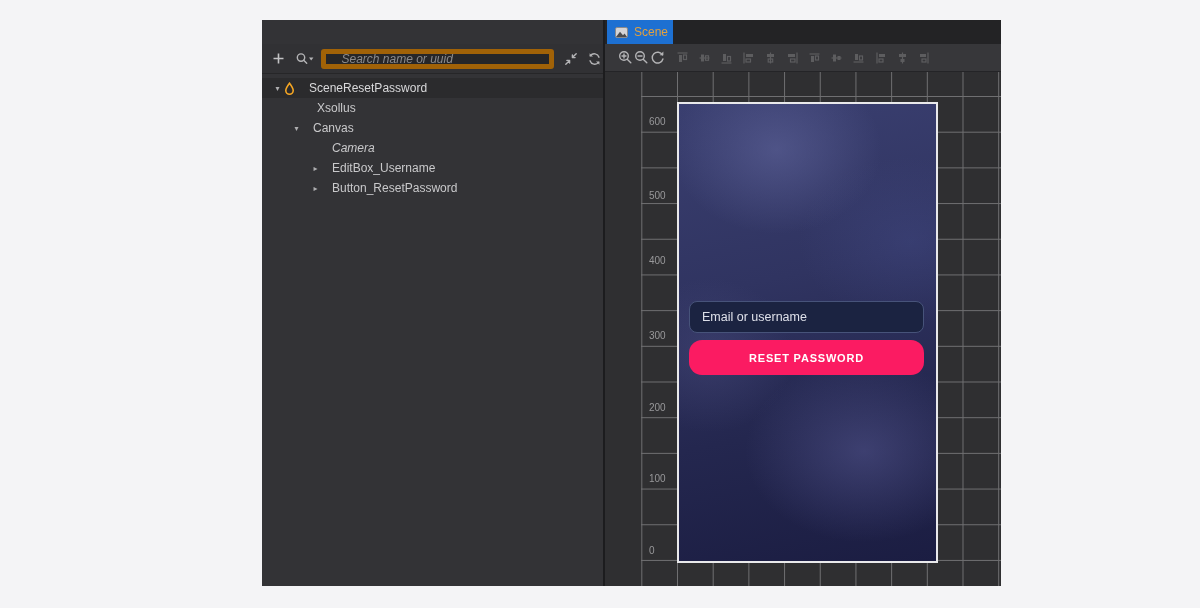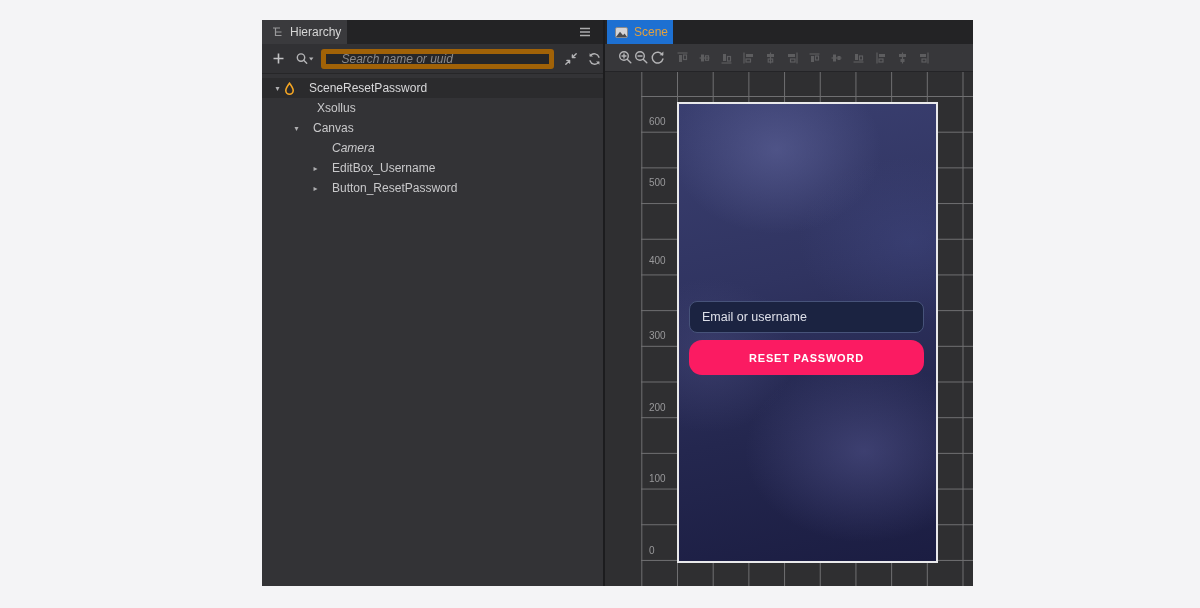--- a/index.html
+++ b/index.html
@@ -26,21 +26,21 @@
   .collapse-btn { margin-left:8px; width:18px; }
   .refresh-btn { margin-left:6px; width:18px; }
   .hier-tree { position:absolute; left:0; top:54px; width:100%; bottom:0; padding-top:4px; }
   .tree-row { height:20px; display:flex; align-items:center; font-size:12px; color:#c9c9cb; cursor:pointer; }
   .tree-row.selected { background:#2b2b2d; color:#d9d9db; }
   .tree-arrow { width:13px; flex:0 0 13px; font-size:8px; color:#aeaeb0; text-align:center; }
   .tree-ico { width:15px; flex:0 0 15px; display:inline-flex; align-items:center; }
   .tree-label { margin-left:10px; white-space:nowrap; }
 
   
-  .scene { position:absolute; left:343px; top:0; width:368px; height:566px; background:#2f2f31; }
+  .scene { position:absolute; left:343px; top:0; width:396px; height:566px; background:#2f2f31; }
   .scene-tabbar { position:absolute; left:0; top:0; width:100%; height:24px; background:#232325; }
   .scene-tab { position:absolute; left:2px; top:0; width:66px; height:24px; background:#1d70d2;
                color:#e2a03f; font-size:12px; display:flex; align-items:center; gap:6px; padding:0 8px; }
   .scene-toolbar { position:absolute; left:0; top:24px; width:100%; height:28px; background:#37373a;
                    border-bottom:1px solid #242427; display:flex; align-items:center; padding-left:12px; }
   .zt { width:16px; height:16px; display:inline-flex; align-items:center; justify-content:center; cursor:pointer; }
   .align-group { display:flex; margin-left:11px; }
   .al { width:13px; height:14px; margin-right:9px; display:inline-flex; align-items:center; justify-content:center; }
   .scene-grid { position:absolute; left:0; top:52px; right:0; bottom:0; background-color:#2f2f31;
     background-image:
@@ -66,35 +66,20 @@
     border:none; border-radius:13px; color:#ffffff; font-weight:bold; font-size:11px;
     letter-spacing:0.8px; font-family:"Liberation Sans", sans-serif; cursor:pointer; }
 </style>
 </head>
 <body>
 
 <div class="page">
   <div class="window">
 
     <div class="hier">
-      <div class="hier-tabbar">
-        <div class="hier-tab">
-          <span class="tb-icon">
-              <svg width="13" height="12" viewBox="0 0 13 12">
-                <path d="M2 2h7M4.5 2v7.5h6M4.5 6h6" stroke="#9a9a9c" stroke-width="1.2" fill="none"></path>
-              </svg>
-            </span>
-          <span>Hierarchy</span>
-        </div>
-        <span class="hamburger-btn tb-icon">
-            <svg width="14" height="12" viewBox="0 0 14 12">
-              <path d="M2 2.5h10M2 6h10M2 9.5h10" stroke="#ababad" stroke-width="1.7"></path>
-            </svg>
-          </span>
-      </div>
       <div class="hier-toolbar">
         <span class="tb-icon plus-btn">
             <svg width="13" height="13" viewBox="0 0 13 13">
               <path d="M6.5 1.5v10M1.5 6.5h10" stroke="#c2c2c4" stroke-width="1.6"></path>
             </svg>
           </span>
         <span class="tb-icon searchdrop-btn">
             <svg width="20" height="14" viewBox="0 0 20 14">
               <circle cx="6" cy="5.6" r="3.7" stroke="#b4b4b6" stroke-width="1.4" fill="none" stroke-linecap="round"></circle>
               <path d="M8.7 8.3l3 3" stroke="#b4b4b6" stroke-width="1.4" fill="none" stroke-linecap="round"></path>
@@ -267,21 +252,21 @@
                 <path d="M10 1.5v11" stroke="#5d5d5f" stroke-width="1.2" fill="none"></path>
                 <rect x="2" y="3" width="6" height="3" fill="#5d5d5f"></rect>
                 <rect x="4" y="8" width="4" height="3" stroke="#5d5d5f" stroke-width="1.2" fill="none"></rect>
               </svg>
             </span>
           </span>
       </div>
       <div class="scene-grid">
         <div id="ruler">
             <div class="ruler-label" style="top: 44px;">600</div>
-            <div class="ruler-label" style="top: 105px;">500</div>
+            <div class="ruler-label" style="top: 118px;">500</div>
             <div class="ruler-label" style="top: 183px;">400</div>
             <div class="ruler-label" style="top: 258.35px;">300</div>
             <div class="ruler-label" style="top: 329.8px;">200</div>
             <div class="ruler-label" style="top: 401.25px;">100</div>
             <div class="ruler-label" style="top: 472.7px;">0</div>
           </div>
         <div class="game-canvas">
           <input class="scene-editbox" type="text" placeholder="Email or username" style="">
           <button class="scene-resetbtn" id="reset-btn" style="background: rgb(251, 27, 98);">RESET PASSWORD</button>
         </div>

